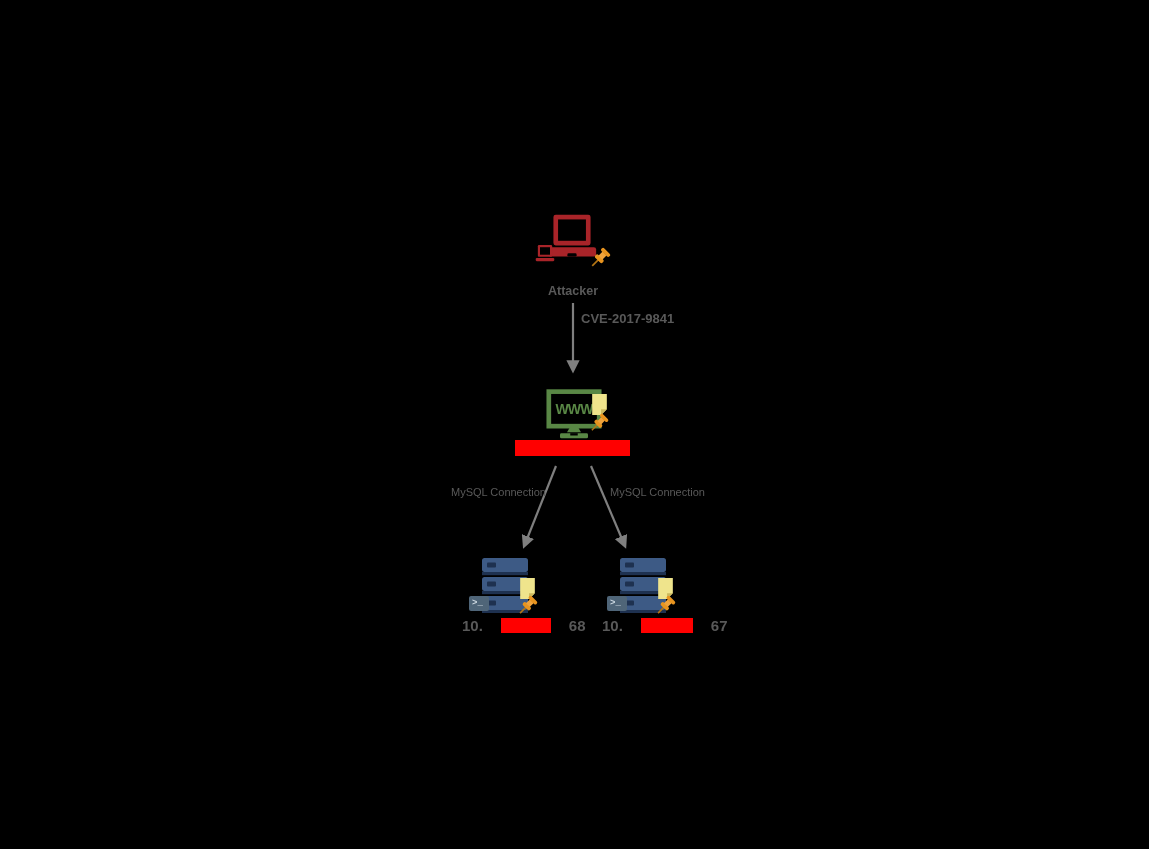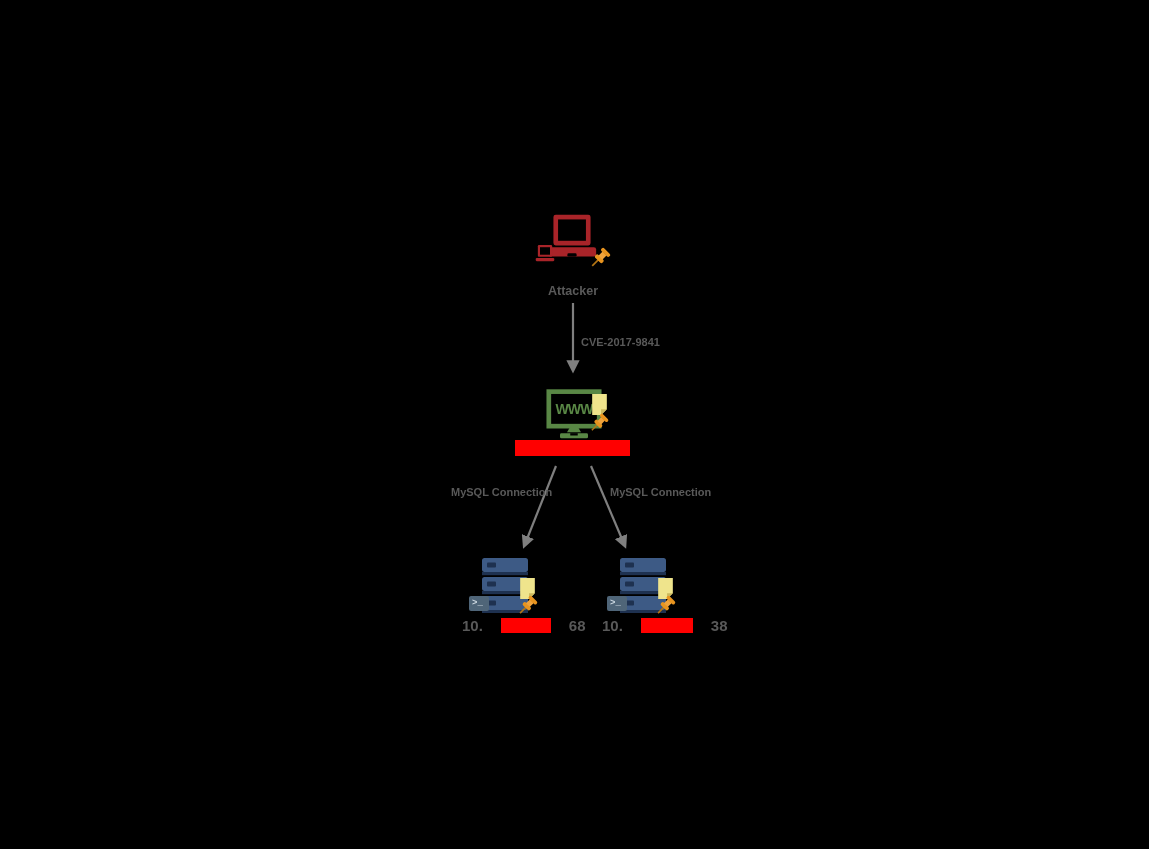--- a/index.html
+++ b/index.html
@@ -3,22 +3,22 @@
 <meta charset="utf-8">
 <style>
   html,body{margin:0;padding:0;background:#000;}
   #canvas{
     position:relative;width:1149px;height:849px;background:#000;overflow:hidden;
     font-family:"Liberation Sans", sans-serif;
   }
   .abs{position:absolute;}
   .label{color:#595959;line-height:1.1;}
   .attacker-label{left:533px;top:272px;width:80px;text-align:center;font-size:12.5px;font-weight:600;margin-top:13px;}
-  .cve-label{left:581px;top:336px;font-size:11px;font-weight:600;}
-  .mysql-label{font-size:11px;font-weight:700;white-space:nowrap;}
+  .cve-label{left:581px;top:312px;font-size:13px;font-weight:600;}
+  .mysql-label{font-size:11px;font-weight:400;white-space:nowrap;}
   .mysql-left{left:451px;top:486px;}
   .mysql-right{left:610px;top:486px;}
   .redact{background:#ff0000;}
   .redact-main{left:515px;top:440px;width:115px;height:16px;}
   .ip-row{display:flex;align-items:center;gap:18px;color:#595959;font-size:15px;font-weight:600;}
   .ip-left{left:462px;top:617px;}
   .ip-right{left:602px;top:617px;}
   .ip-row .redact{height:15px;}
   .ip-left .redact{width:50px;}
   .ip-right .redact{width:52px;}
@@ -164,16 +164,16 @@
     <svg width="21" height="23" viewBox="0 0 22 26">
       <rect x="10.2" y="15.5" width="1.8" height="9.5" fill="#b37514"></rect>
       <rect x="5.5" y="11.8" width="11" height="4.6" rx="2" fill="#e8941f"></rect>
       <rect x="8" y="6" width="6" height="6.5" fill="#f0a33c"></rect>
       <rect x="5" y="2.3" width="12" height="4.2" rx="2" fill="#e8941f"></rect>
     </svg>
   </div>
   <div class="abs ip-row ip-right">
     <span>10.</span>
     <span class="redact"></span>
-    <span>38</span>
+    <span>67</span>
   </div>
 
 </div>
 
 </body></html>

